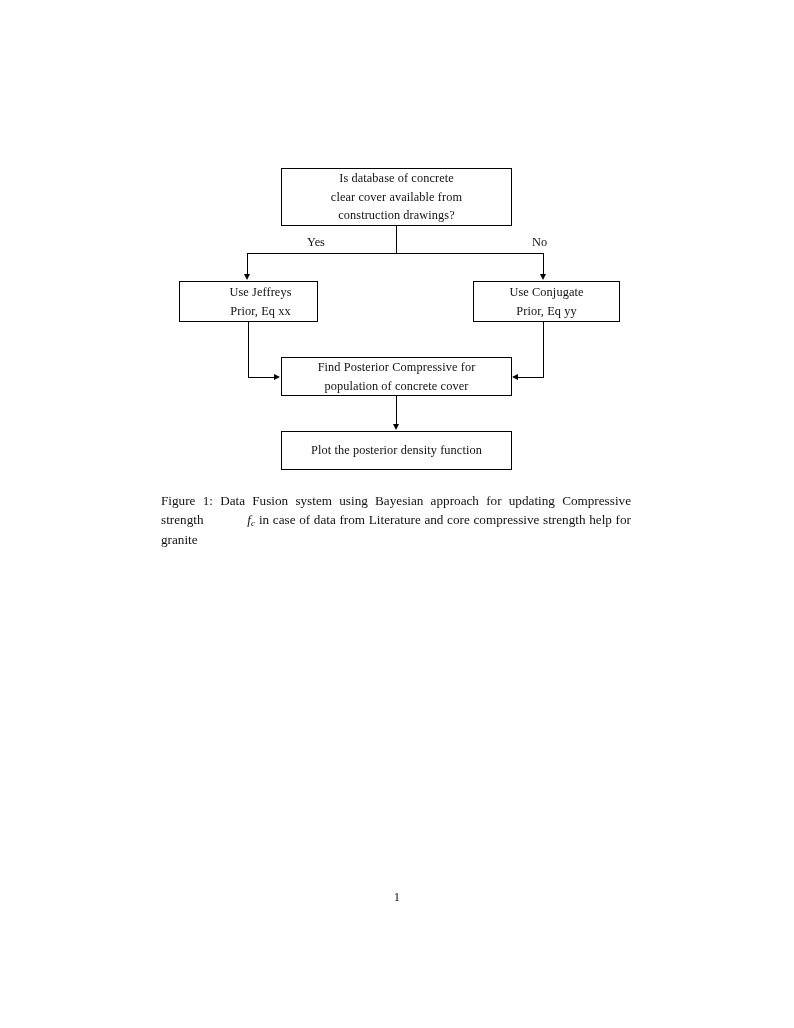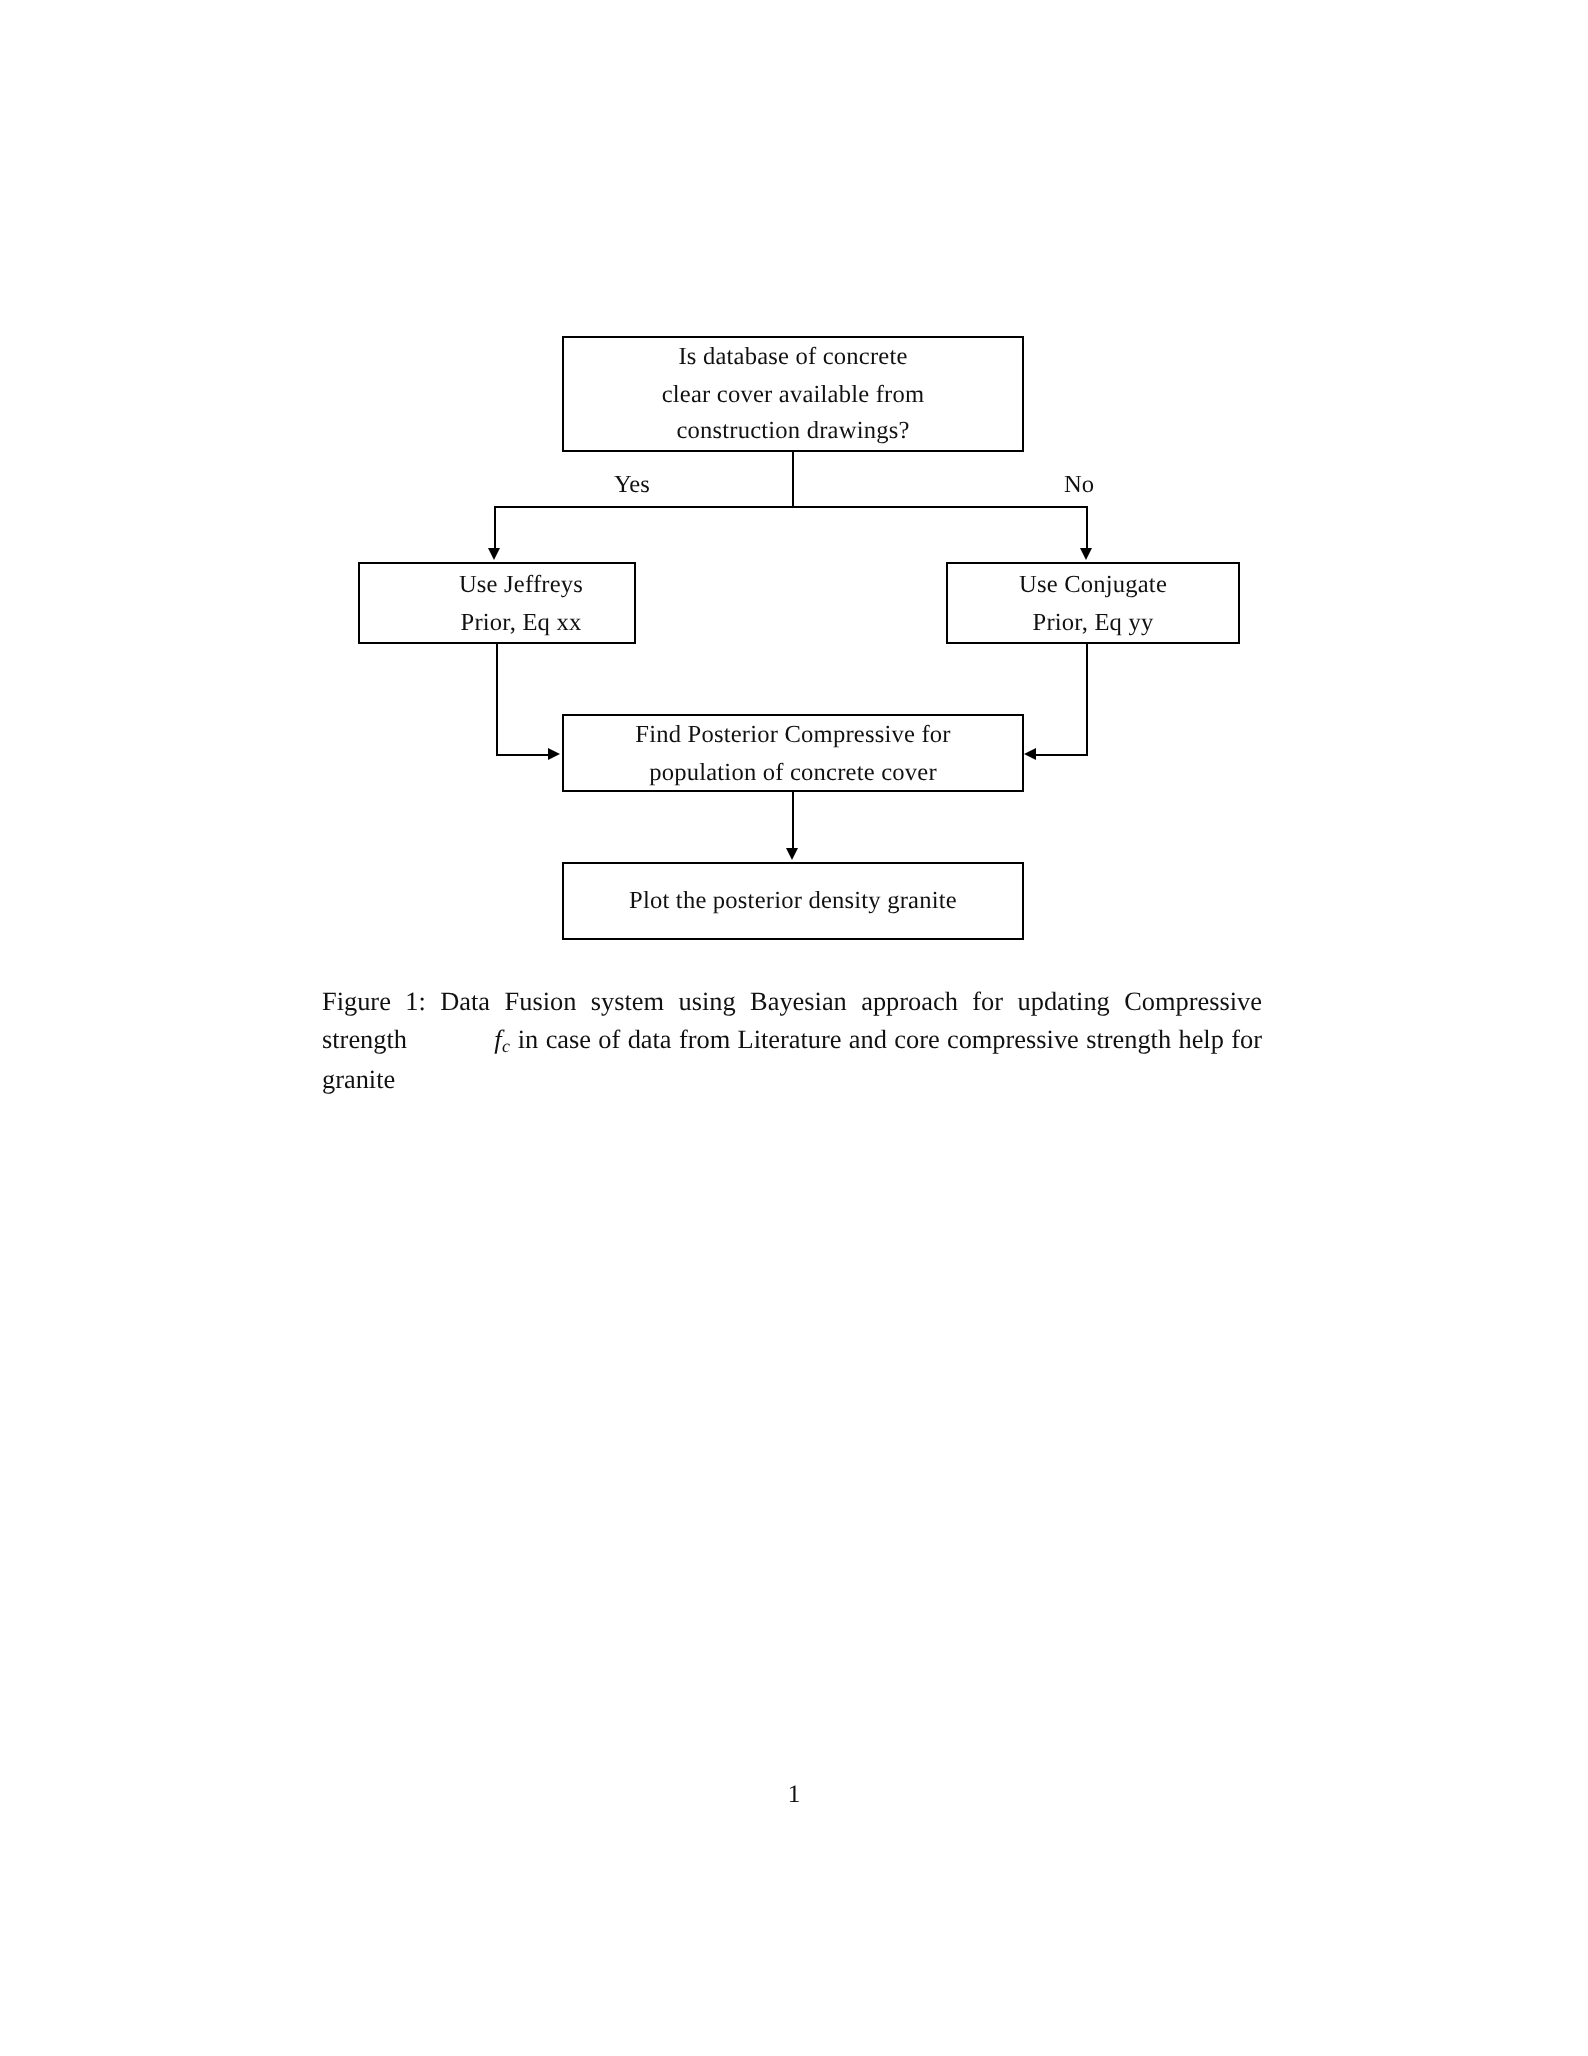--- a/index.html
+++ b/index.html
@@ -191,21 +191,21 @@
 
     <div class="node" id="node-posterior">
       <span class="ln">Find Posterior Compressive for</span>
       <span class="ln">population of concrete cover</span>
     </div>
 
     <div class="ln-v" id="stem-posterior"></div>
     <div class="arrow-down" id="arrow-posterior"></div>
 
     <div class="node" id="node-plot">
-      <span class="ln">Plot the posterior density granite</span>
+      <span class="ln">Plot the posterior density function</span>
     </div>
 
   </div>
 
   <div class="caption"><span class="seg">Figure 1:</span><span class="seg"> Data Fusion system using Bayesian approach for updating Compressive strength </span><span class="mathvar"><span>f</span><sub>c</sub></span><span class="seg"> in case of data from Literature and core compressive strength help for granite</span></div>
 
   <div class="folio">1</div>
 
 </div>
 

